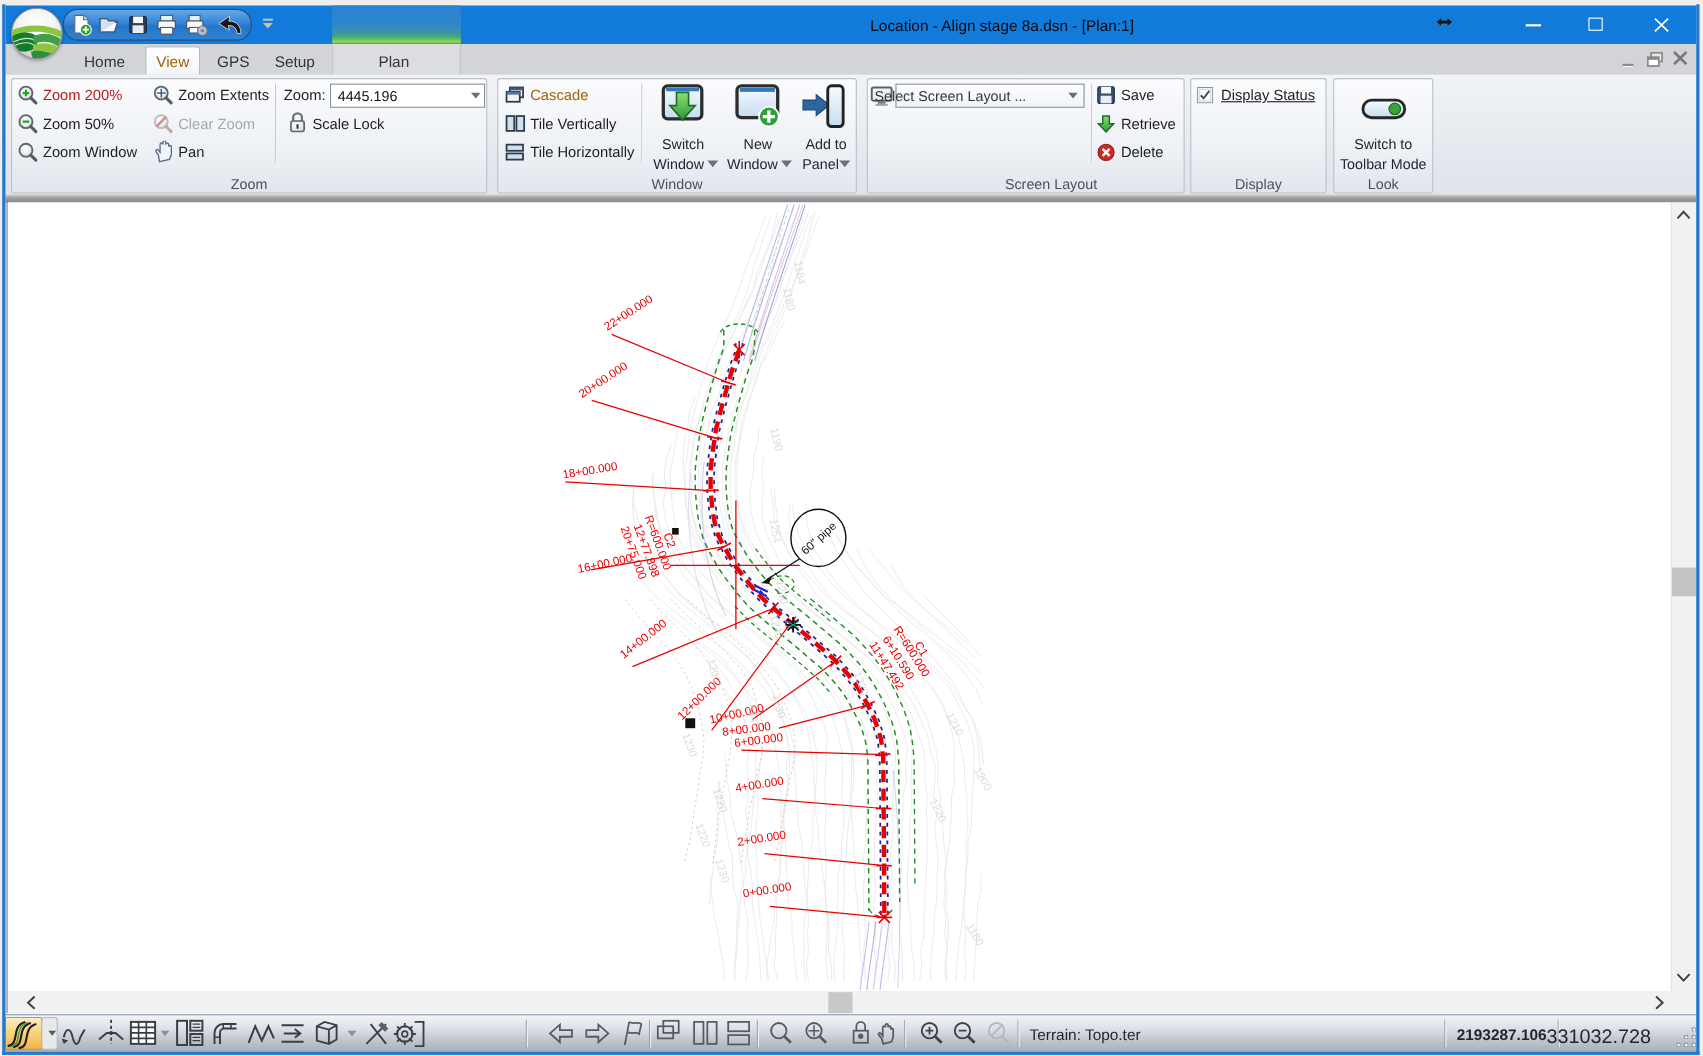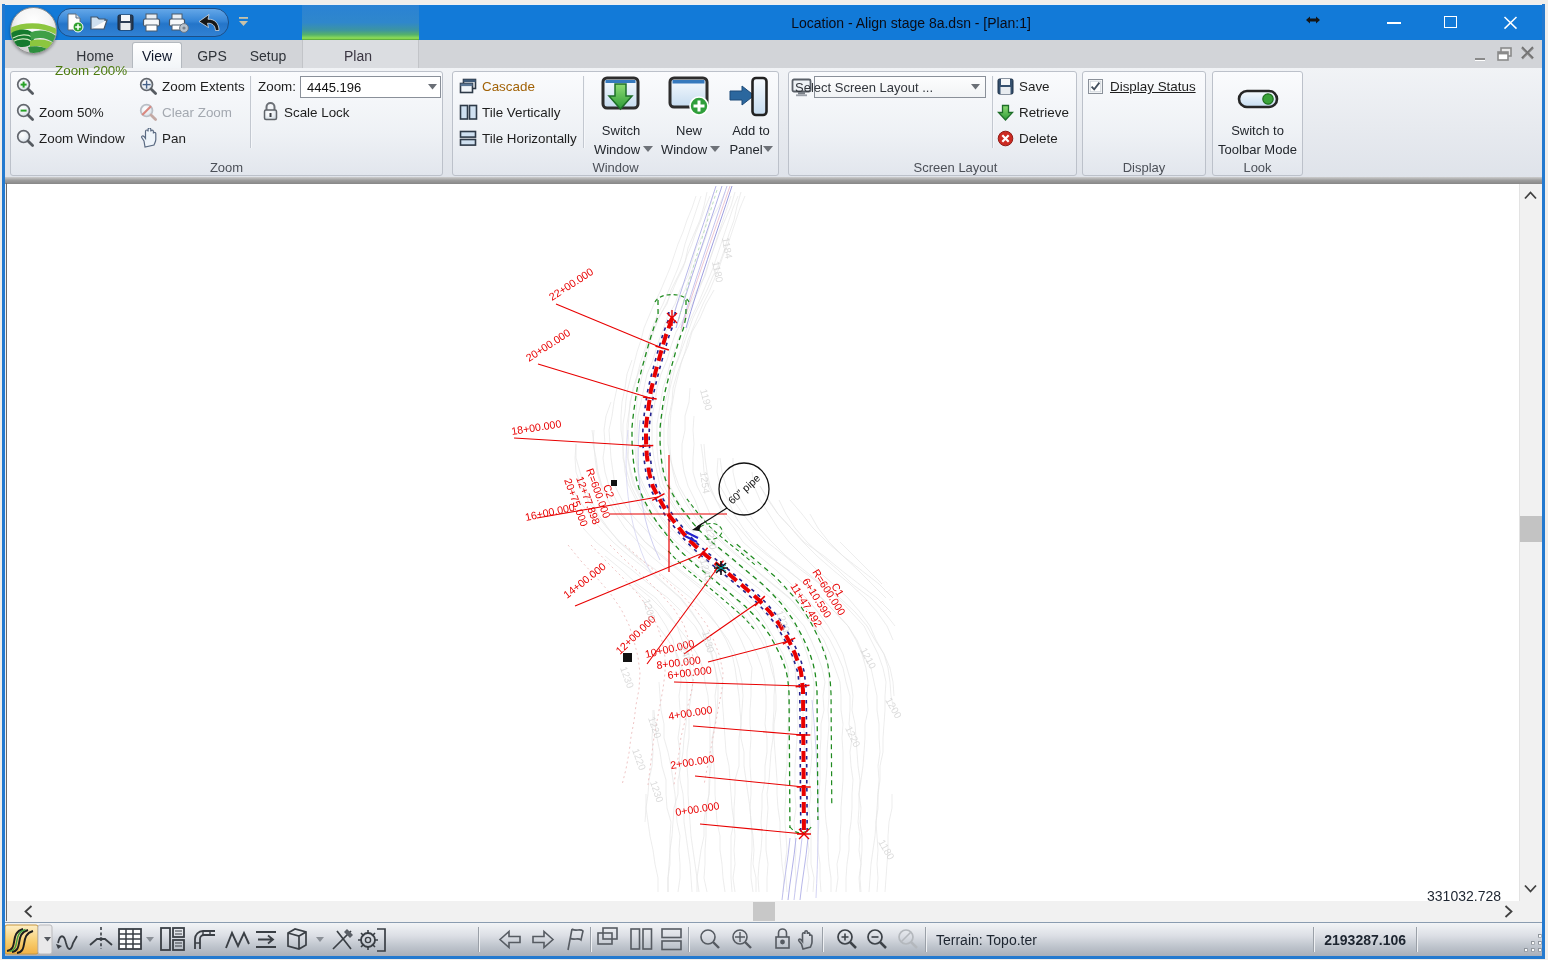--- a/index.html
+++ b/index.html
@@ -69,21 +69,21 @@
   </svg>
 <div class="abs" style="left:1387px;top:22px;width:14px;height:1.6px;background:#fff"></div>
 <div class="abs" style="left:1444px;top:16px;width:13px;height:12px;border:1.6px solid #fff"></div>
 <svg class="abs" style="left:1503px;top:16px" width="15" height="14" viewBox="0 0 15 14">
 <path d="M1.5,1 L13.5,12.6 M13.5,1 L1.5,12.6" stroke="#fff" stroke-width="1.5"></path>
   </svg>
 <div class="abs" style="left:5px;top:40px;width:1537px;height:28px;background:#d2d4d8"></div>
 <div class="abs" style="left:302px;top:40px;width:117px;height:28px;background:#dbdde1;border-left:1px solid #c2c4c8;border-right:1px solid #c2c4c8"></div>
 <div class="abs" style="left:132px;top:42px;width:50px;height:26px;background:linear-gradient(#ffffff,#f2f5f8);border:1px solid #b4b9bf;border-bottom:none;border-radius:3px 3px 0 0"></div>
 <div style="position:absolute;left:95px;top:49px;font-size:14px;color:#30343a;white-space:nowrap;line-height:1;transform:translateX(-50%);">Home</div>
-<div style="position:absolute;left:157px;top:49px;font-size:14px;color:#0f172a;white-space:nowrap;line-height:1;transform:translateX(-50%);">View</div>
+<div style="position:absolute;left:157px;top:49px;font-size:14px;color:#a16207;white-space:nowrap;line-height:1;transform:translateX(-50%);">View</div>
 <div style="position:absolute;left:212px;top:49px;font-size:14px;color:#30343a;white-space:nowrap;line-height:1;transform:translateX(-50%);">GPS</div>
 <div style="position:absolute;left:268px;top:49px;font-size:14px;color:#30343a;white-space:nowrap;line-height:1;transform:translateX(-50%);text-align:center;">Setup</div>
 <div style="position:absolute;left:358px;top:49px;font-size:14px;color:#3b3642;white-space:nowrap;line-height:1;transform:translateX(-50%);">Plan</div>
 <div class="abs" style="left:1475px;top:58px;width:10px;height:3px;background:#8a8a8a;border-bottom:1px solid #fff"></div>
 <svg class="abs" style="left:1497px;top:47px" width="16" height="14" viewBox="0 0 16 14">
 <rect x="4" y="1" width="10" height="8" fill="#e8e8e8" stroke="#8a8a8a" stroke-width="1.6"></rect>
 <rect x="1" y="5" width="10" height="8" fill="#fff" stroke="#8a8a8a" stroke-width="1.6"></rect>
 <rect x="1" y="5" width="10" height="2.4" fill="#8a8a8a"></rect>
   </svg>
 <svg class="abs" style="left:1520px;top:46px" width="15" height="14" viewBox="0 0 15 14">
@@ -110,21 +110,21 @@
 <svg style="position:absolute;left:16px;top:103px" width="19" height="19" viewBox="0 0 19 19">
 <circle cx="7.6" cy="7.6" r="5.9" fill="url(#lens)" stroke="#62666d" stroke-width="1.7"></circle>
 <line x1="4.6" y1="7.6" x2="10.6" y2="7.6" stroke="#27a127" stroke-width="2"></line>
 <line x1="12" y1="12" x2="16.6" y2="16.6" stroke="#565b61" stroke-width="2.8" stroke-linecap="round"></line>
 </svg>
 <svg style="position:absolute;left:16px;top:129px" width="19" height="19" viewBox="0 0 19 19">
 <circle cx="7.6" cy="7.6" r="5.9" fill="url(#lens)" stroke="#62666d" stroke-width="1.7"></circle>
 
 <line x1="12" y1="12" x2="16.6" y2="16.6" stroke="#565b61" stroke-width="2.8" stroke-linecap="round"></line>
 </svg>
-<div style="position:absolute;left:39px;top:64px;font-size:13.4px;color:#4d7c0f;white-space:nowrap;line-height:1;margin-left:16px;">Zoom 200%</div>
+<div style="position:absolute;left:39px;top:80px;font-size:13.4px;color:#b91c1c;white-space:nowrap;line-height:1;">Zoom 200%</div>
 <div style="position:absolute;left:39px;top:106px;font-size:13.4px;color:#1e1e1e;white-space:nowrap;line-height:1;">Zoom 50%</div>
 <div style="position:absolute;left:39px;top:132px;font-size:13.4px;color:#1e1e1e;white-space:nowrap;line-height:1;">Zoom Window</div>
 <svg style="position:absolute;left:139px;top:77px" width="19" height="19" viewBox="0 0 19 19">
 <circle cx="7.6" cy="7.6" r="5.9" fill="url(#lens)" stroke="#62666d" stroke-width="1.7"></circle>
 <line x1="7.6" y1="3.6" x2="7.6" y2="11.6" stroke="#46628a" stroke-width="1.4"></line>
     <line x1="3.6" y1="7.6" x2="11.6" y2="7.6" stroke="#46628a" stroke-width="1.4"></line>
 <line x1="12" y1="12" x2="16.6" y2="16.6" stroke="#565b61" stroke-width="2.8" stroke-linecap="round"></line>
 </svg>
 <svg style="position:absolute;left:139px;top:103px" width="19" height="19" viewBox="0 0 19 19">
 <circle cx="7.6" cy="7.6" r="5.9" fill="url(#lens)" stroke="#b9bec5" stroke-width="1.7"></circle>
@@ -560,21 +560,21 @@
 <div class="abs" style="left:822px;top:927px;width:1px;height:25px;background:#9aa0a8"></div>
 <div class="abs" style="left:823px;top:927px;width:1px;height:25px;background:#eef0f3"></div>
 <div class="abs" style="left:925px;top:927px;width:1px;height:25px;background:#9aa0a8"></div>
 <div class="abs" style="left:926px;top:927px;width:1px;height:25px;background:#eef0f3"></div>
 <div class="abs" style="left:1313px;top:927px;width:1px;height:25px;background:#9aa0a8"></div>
 <div class="abs" style="left:1314px;top:927px;width:1px;height:25px;background:#eef0f3"></div>
 <div class="abs" style="left:1416px;top:927px;width:1px;height:25px;background:#9aa0a8"></div>
 <div class="abs" style="left:1417px;top:927px;width:1px;height:25px;background:#eef0f3"></div>
 <div style="position:absolute;left:936px;top:933px;font-size:14px;color:#1d2530;white-space:nowrap;line-height:1;">Terrain: Topo.ter</div>
 <div style="position:absolute;left:1406px;top:933px;font-size:14px;color:#1d2530;white-space:nowrap;line-height:1;transform:translateX(-100%);font-weight:bold;">2193287.106</div>
-<div style="position:absolute;left:1501px;top:889px;font-size:14px;color:#1d2530;white-space:nowrap;line-height:1;transform:translateX(-100%);">331032.728</div>
+<div style="position:absolute;left:1501px;top:933px;font-size:18px;color:#1d2530;white-space:nowrap;line-height:1;transform:translateX(-100%);">331032.728</div>
 <svg class="abs" style="left:1524px;top:930px" width="24" height="24">
     <rect x="14" y="18" width="3.6" height="3.6" fill="#8f959c"></rect>
     <rect x="15" y="19" width="2" height="2" fill="#fcfcfc"></rect>
     <rect x="14" y="11" width="3.6" height="3.6" fill="#8f959c"></rect>
     <rect x="15" y="12" width="2" height="2" fill="#fcfcfc"></rect>
     <rect x="14" y="4" width="3.6" height="3.6" fill="#8f959c"></rect>
     <rect x="15" y="5" width="2" height="2" fill="#fcfcfc"></rect>
     <rect x="7" y="18" width="3.6" height="3.6" fill="#8f959c"></rect>
     <rect x="8" y="19" width="2" height="2" fill="#fcfcfc"></rect>
     <rect x="7" y="11" width="3.6" height="3.6" fill="#8f959c"></rect>

